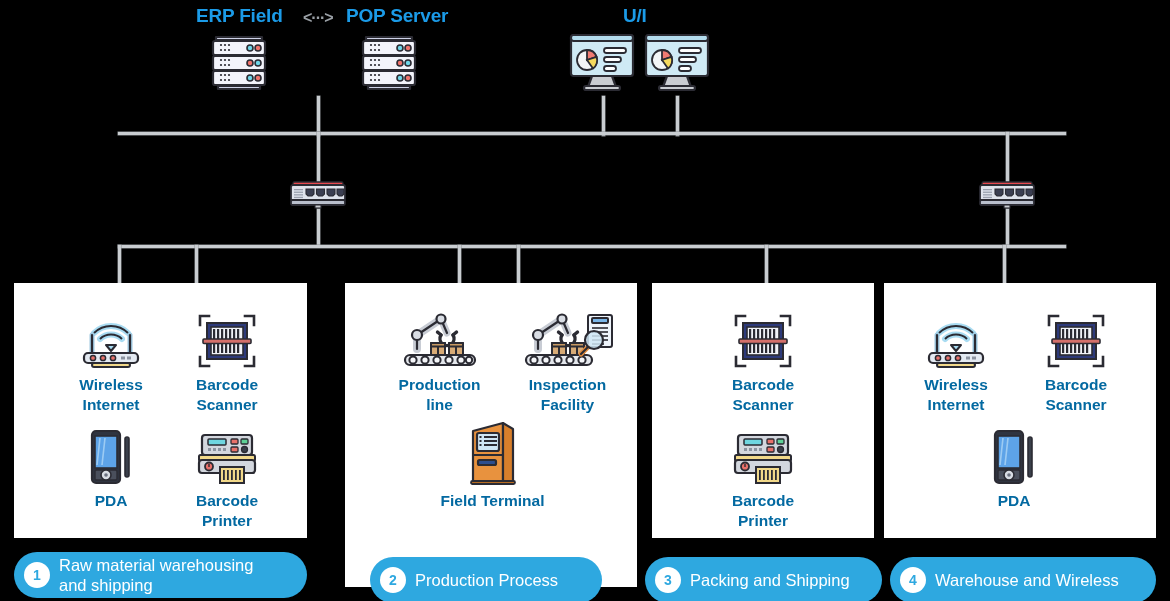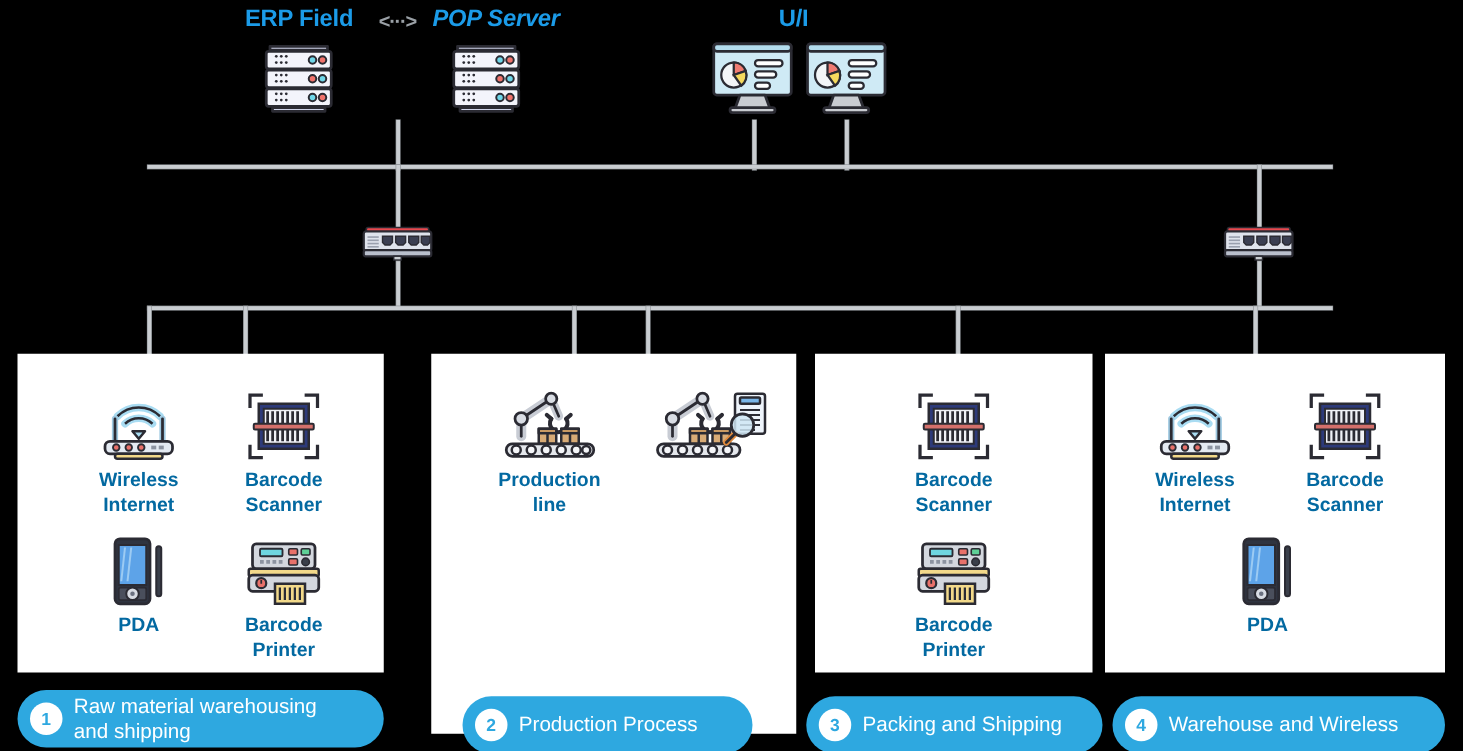--- a/index.html
+++ b/index.html
@@ -91,21 +91,21 @@
     line-height: 1.22;
     white-space: pre-line;
   }
 </style>
 </head>
 <body>
 <div id="stage">
 
 <div class="hdr" style="left:196px; top:5px;">ERP Field</div>
 <div class="hdr-arrow" style="left:303px; top:9px;">&lt;···&gt;</div>
-<div class="hdr" style="left:346px; top:5px;font-style:italic;">POP Server</div>
+<div class="hdr" style="left:346px; top:5px;">POP Server</div>
 <div class="hdr" style="left:623px; top:5px;">U/I</div>
 
 <div class="icon" style="left:208px; top:32px;">
   <svg width="62" height="62" viewBox="0 0 62 62">
     <g stroke="#2b2b33" stroke-width="2.2" stroke-linejoin="round">
       <rect x="8" y="5" width="46" height="3" fill="#cfd3e8"></rect>
       <rect x="5" y="9" width="52" height="14" rx="2" fill="#f3f4fb"></rect>
       <rect x="5" y="24" width="52" height="14" rx="2" fill="#f3f4fb"></rect>
       <rect x="5" y="39" width="52" height="14" rx="2" fill="#f3f4fb"></rect>
       <rect x="10" y="54" width="42" height="3" fill="#cfd3e8"></rect>
@@ -498,22 +498,47 @@
                   <line x1="70" y1="31" x2="82" y2="31"></line>
                 </g>
           </g>
           <g stroke="#2b2b33" stroke-width="2.2" stroke-linecap="round">
             <line x1="66" y1="34" x2="59" y2="41" stroke="#e08a3c" stroke-width="5"></line>
             <line x1="66" y1="34" x2="59" y2="41"></line>
             <circle cx="72" cy="27" r="9" fill="#cfe6f5" fill-opacity="0.85"></circle>
           </g>
         </svg>
       </div>
-    </div>
-
+      <div class="lbl">Inspection
+Facility</div>
+    </div>
+
+    <div class="dev" style="left:80px; top:140px; width:135px;">
+      <div class="glyph">
+        <svg width="56" height="66" viewBox="0 0 56 66">
+          <g stroke="#2b2b33" stroke-width="2.2" stroke-linejoin="round">
+            <path d="M8 12 L38 4 L38 62 L8 62 Z" fill="#e8923e"></path>
+            <path d="M38 4 L48 10 L48 62 L38 62 Z" fill="#d87f2b"></path>
+            <rect x="12" y="14" width="22" height="18" rx="2" fill="#cfe6f5"></rect>
+            <rect x="13" y="41" width="18" height="5" rx="1.5" fill="#2d4e8e"></rect>
+            <line x1="8" y1="36" x2="38" y2="36" stroke-width="2"></line>
+          </g>
+          <g fill="#2b2b33">
+            <rect x="14.5" y="17" width="2" height="2"></rect>
+                <rect x="14.5" y="21" width="2" height="2"></rect>
+            <rect x="14.5" y="25" width="2" height="2"></rect>
+            <rect x="19" y="17" width="13" height="2"></rect>
+                <rect x="19" y="21" width="13" height="2"></rect>
+            <rect x="19" y="25" width="13" height="2"></rect>
+          </g>
+          <rect x="6" y="62" width="44" height="3" rx="1.5" fill="#b86d22" stroke="#2b2b33" stroke-width="1.8"></rect>
+        </svg>
+      </div>
+      <div class="lbl">Field Terminal</div>
+    </div>
 
   </div>
 </div>
 
 <div class="panel" style="left:652px; width:222px;">
   <div class="panel-inner">
 
     <div class="dev" style="left:52px; top:24px; width:118px;">
       <div class="glyph">
         <svg width="58" height="56" viewBox="0 0 58 56">

